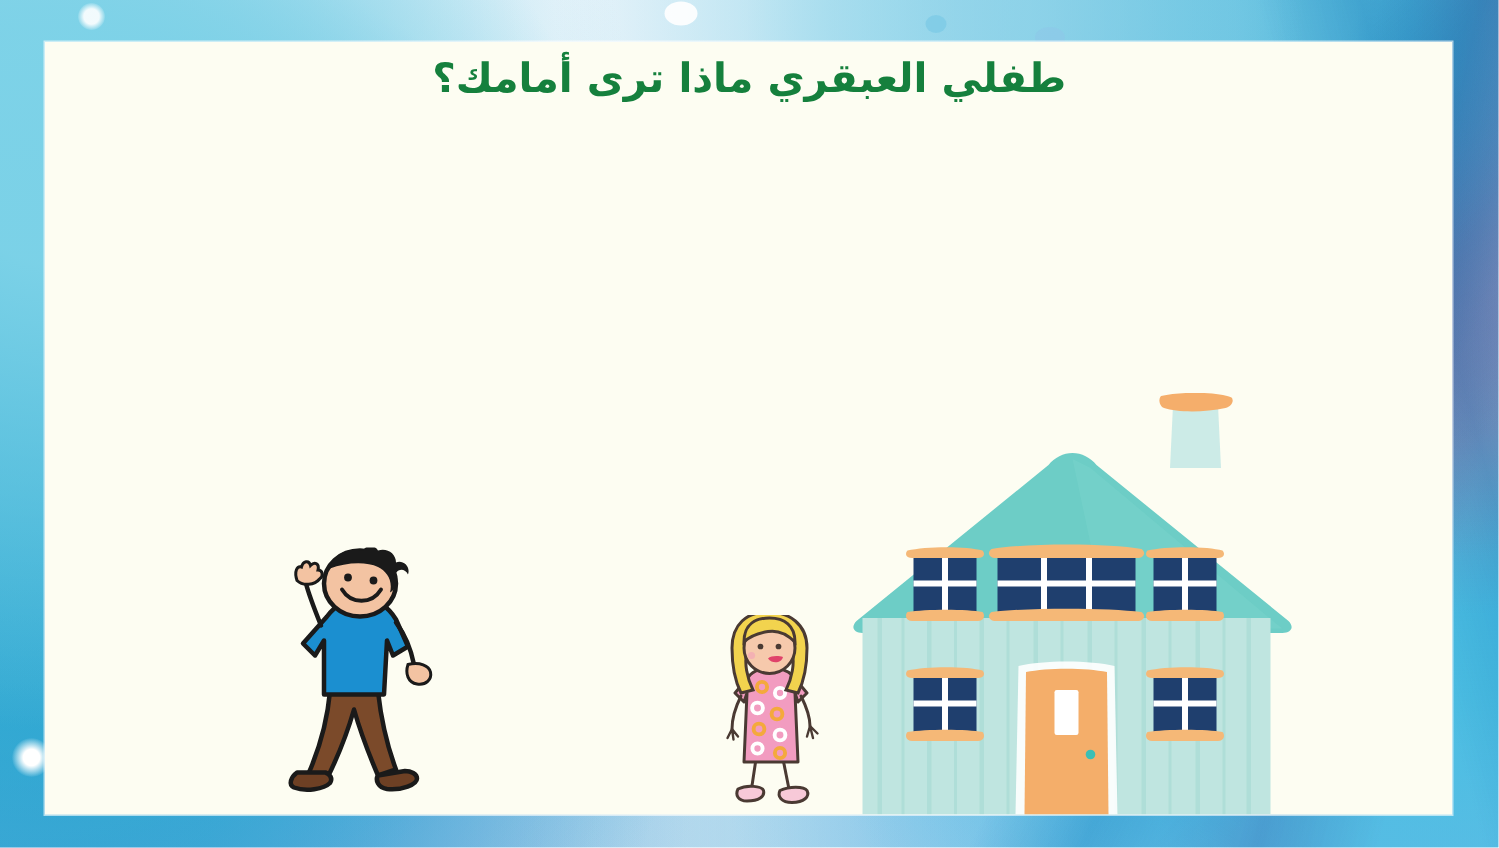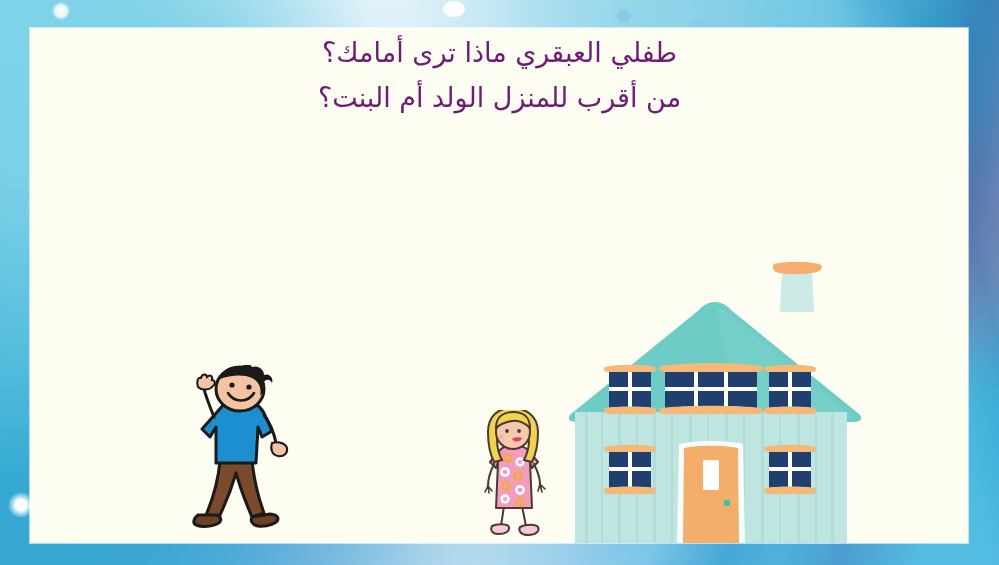--- a/index.html
+++ b/index.html
@@ -47,21 +47,21 @@
     background:#FDFDF2;
     box-shadow:0 0 0 1px rgba(255,255,255,.6);
   }
 
   
   .title-block{
     position:absolute;top:30px;left:0;right:0;text-align:center;
     direction:rtl;
   }
   .title-line{
-    color:#701a75;font-weight:normal;font-size:27px;line-height:45px;
+    color:#15803d;font-weight:bold;font-size:27px;line-height:45px;
     letter-spacing:0px;
   }
 
   
   .logo{position:absolute;right:32px;top:10px;width:92px;height:72px;}
 
   
   .house{position:absolute;left:555px;top:262px;width:320px;height:281px;}
 
   
@@ -78,21 +78,20 @@
   <div class="wc-dot" style="left:8px;top:492px;width:26px;height:26px;background:radial-gradient(circle,#ffffff 0 30%,rgba(255,255,255,0) 72%);"></div>
   <div class="wc-dot" style="left:52px;top:2px;width:18px;height:18px;background:radial-gradient(circle,rgba(255,255,255,.9) 0 40%,rgba(255,255,255,0) 75%);"></div>
   <div class="wc-dot" style="left:617px;top:10px;width:14px;height:12px;background:#7FCBE6;opacity:.85;"></div>
   <div class="wc-dot" style="left:690px;top:18px;width:20px;height:14px;background:#8DC9E8;opacity:.7;"></div>
   <div class="wc-dot" style="left:443px;top:1px;width:22px;height:16px;background:#ffffff;opacity:.9;"></div>
 
   <div class="card"></div>
 
   <div class="title-block">
     <div class="title-line">طفلي العبقري ماذا ترى أمامك؟</div>
-    <div class="title-line">من أقرب للمنزل الولد أم البنت؟</div>
   </div>
 
 
   <div class="house">
     <svg viewBox="0 0 320 281" width="320" height="281">
       <defs>
         <clipPath id="wallclip">
           <path d="M14 150 L306 150 L306 281 L14 281 Z"></path>
         </clipPath>
       </defs>

